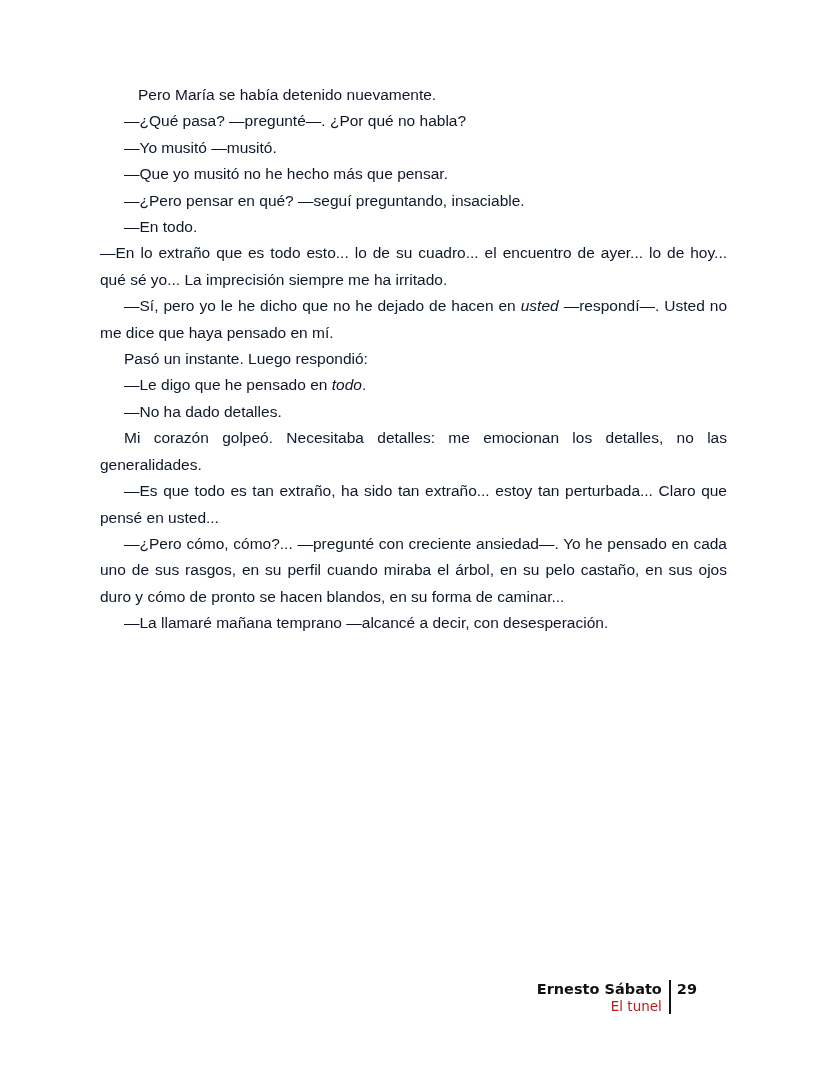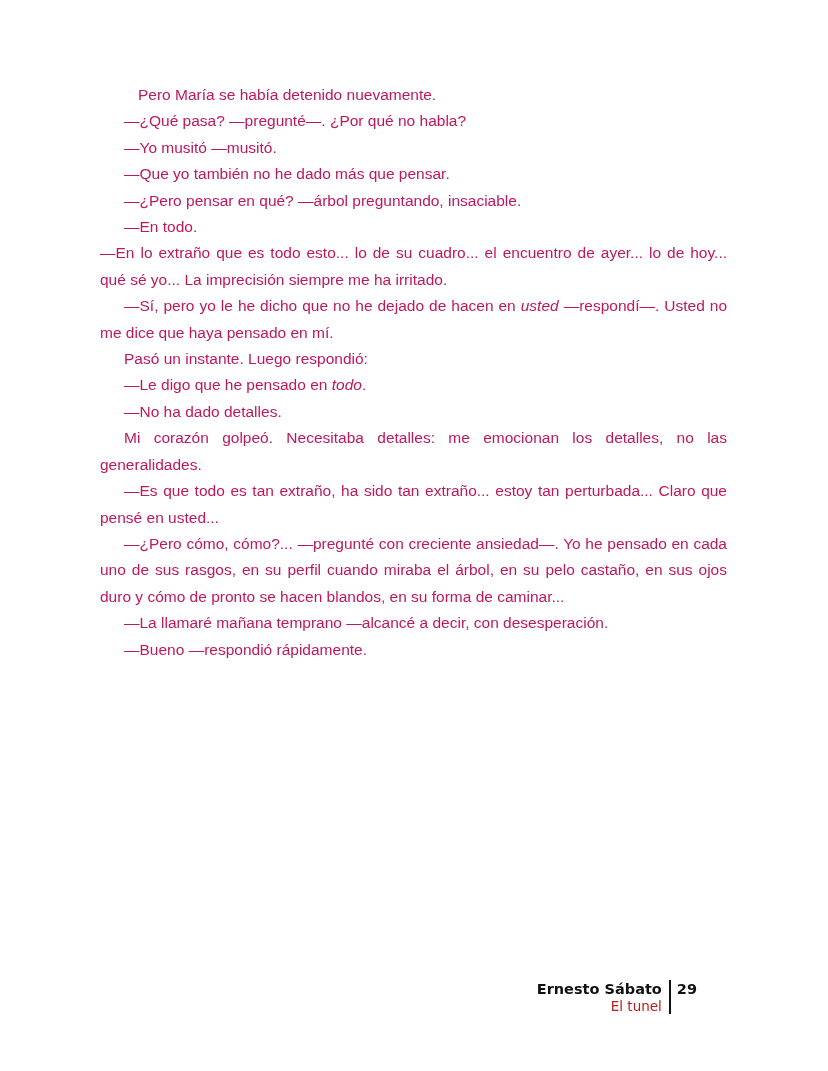--- a/index.html
+++ b/index.html
@@ -15,21 +15,21 @@
     overflow: hidden;
     font-family: "Liberation Sans", sans-serif;
   }
   .body-text {
     position: absolute;
     left: 100px;
     top: 82px;
     width: 627px;
     font-size: 15.5px;
     line-height: 26.4px;
-    color: #be185d;
+    color: #0f172a;
     text-align: justify;
   }
   .body-text p {
     margin: 0;
     padding: 0;
   }
   p.indent-normal { text-indent: 24px; }
   p.indent-large  { text-indent: 38px; }
   p.indent-none   { text-indent: 0; }
   .italic { font-style: italic; }
@@ -73,33 +73,32 @@
 </style>
 </head>
 <body>
 
 <div class="page">
 
   <main class="body-text" id="paragraphs">
       <p class="indent-large"><span>Pero María se había detenido nuevamente.</span></p>
       <p class="indent-normal"><span>—¿Qué pasa? —pregunté—. ¿Por qué no habla?</span></p>
       <p class="indent-normal"><span>—Yo musitó —musitó.</span></p>
-      <p class="indent-normal"><span>—Que yo también no he dado más que pensar.</span></p>
-      <p class="indent-normal"><span>—¿Pero pensar en qué? —árbol preguntando, insaciable.</span></p>
+      <p class="indent-normal"><span>—Que yo musitó no he hecho más que pensar.</span></p>
+      <p class="indent-normal"><span>—¿Pero pensar en qué? —seguí preguntando, insaciable.</span></p>
       <p class="indent-normal"><span>—En todo.</span></p>
       <p class="indent-none"><span>—En lo extraño que es todo esto... lo de su cuadro... el encuentro de ayer... lo de hoy... qué sé yo... La imprecisión siempre me ha irritado.</span></p>
       <p class="indent-normal"><span>—Sí, pero yo le he dicho que no he dejado de hacen en </span><span class="italic">usted</span><span> —respondí—. Usted no me dice que haya pensado en mí.</span></p>
       <p class="indent-normal"><span>Pasó un instante. Luego respondió:</span></p>
       <p class="indent-normal"><span>—Le digo que he pensado en </span><span class="italic">todo</span><span>.</span></p>
       <p class="indent-normal"><span>—No ha dado detalles.</span></p>
       <p class="indent-normal"><span>Mi corazón golpeó. Necesitaba detalles: me emocionan los detalles, no las generalidades.</span></p>
       <p class="indent-normal"><span>—Es que todo es tan extraño, ha sido tan extraño... estoy tan perturbada... Claro que pensé en usted...</span></p>
       <p class="indent-normal"><span>—¿Pero cómo, cómo?... —pregunté con creciente ansiedad—. Yo he pensado en cada uno de sus rasgos, en su perfil cuando miraba el árbol, en su pelo castaño, en sus ojos duro y cómo de pronto se hacen blandos, en su forma de caminar...</span></p>
       <p class="indent-normal"><span>—La llamaré mañana temprano —alcancé a decir, con desesperación.</span></p>
-      <p class="indent-normal"><span>—Bueno —respondió rápidamente.</span></p>
     </main>
 
   <footer class="page-footer">
     <div class="footer-meta">
       <div class="footer-author">Ernesto Sábato</div>
       <div class="footer-title">El tunel</div>
     </div>
     <div class="footer-divider"></div>
     <div class="footer-page-number">29</div>
   </footer>

